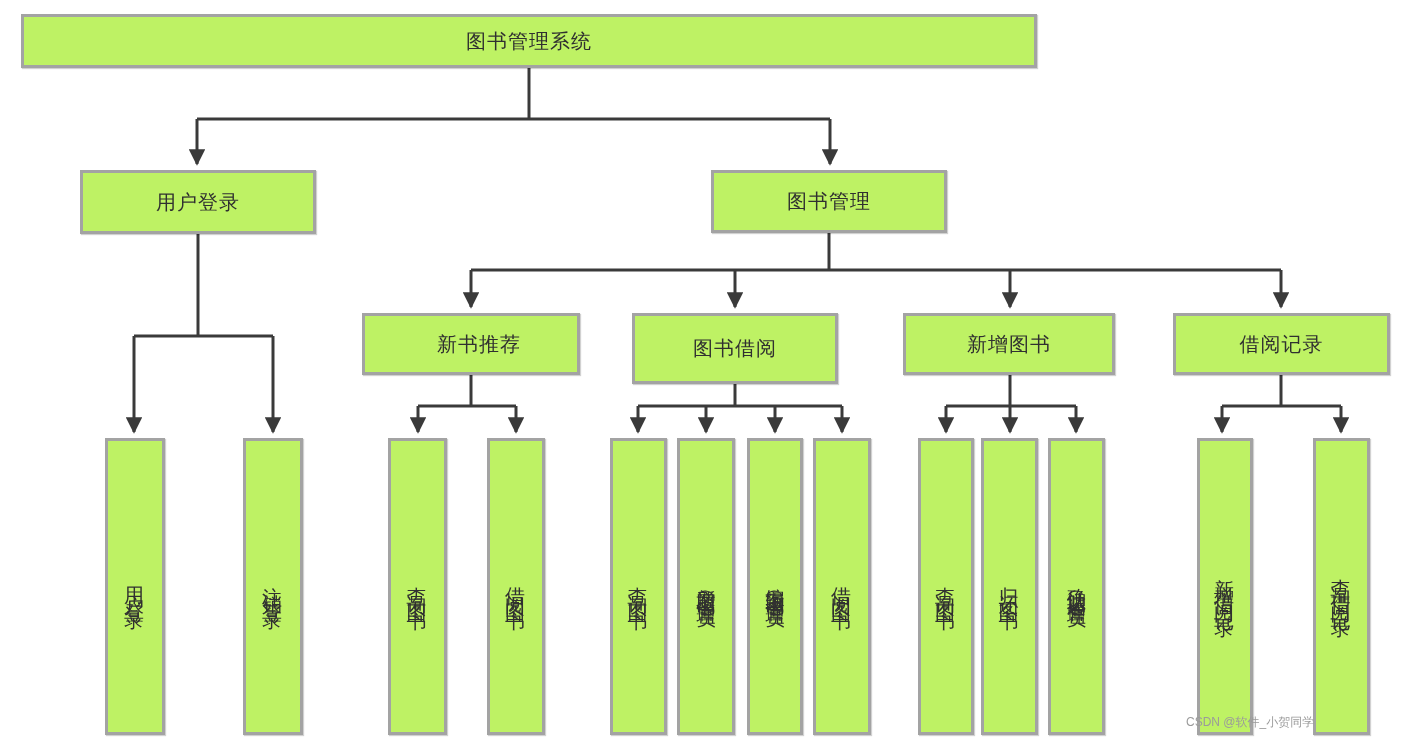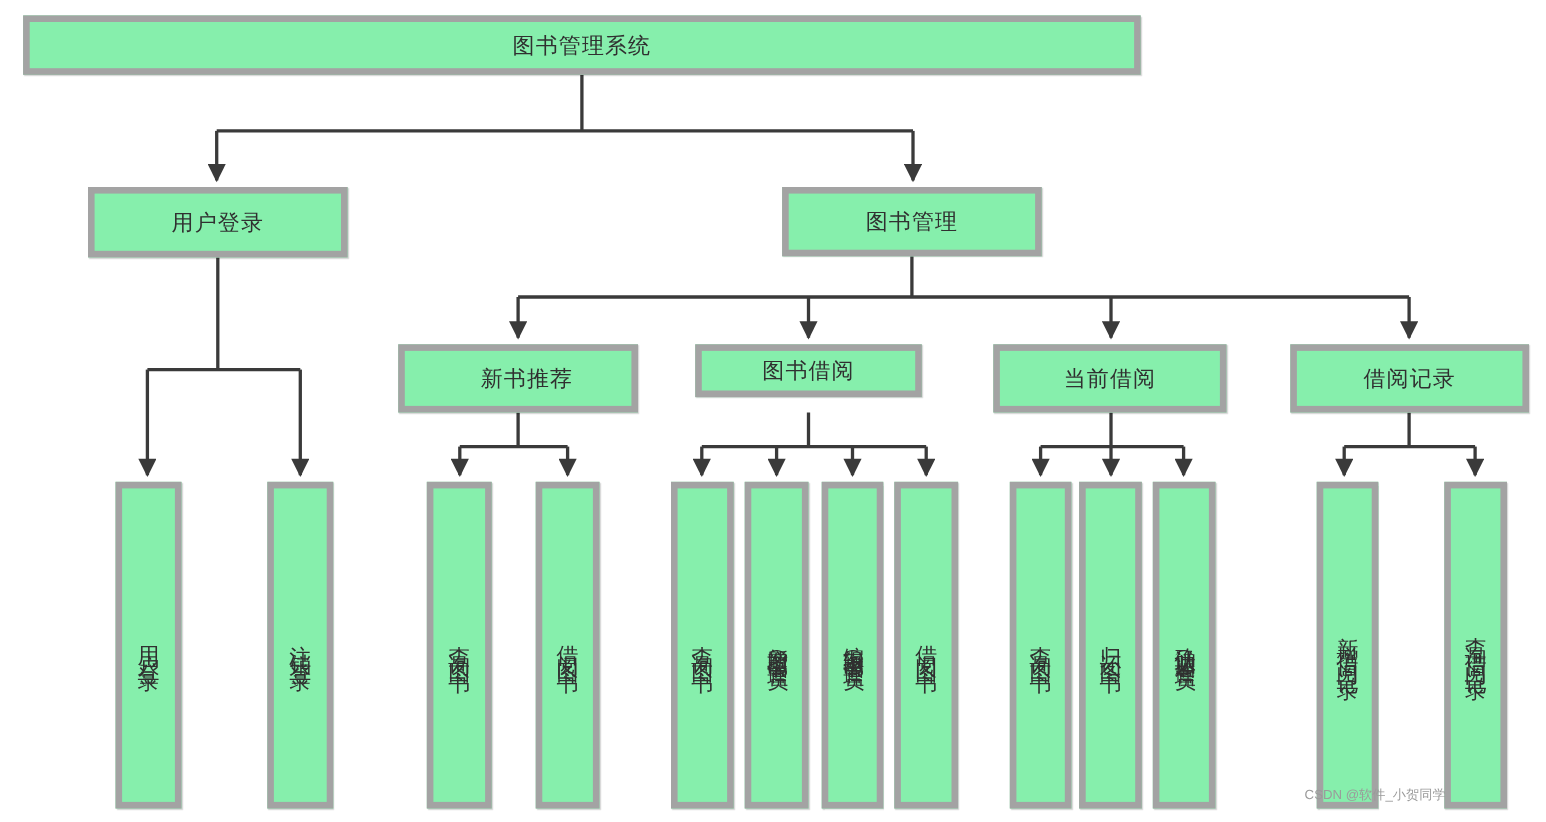--- a/index.html
+++ b/index.html
@@ -13,22 +13,22 @@
   }
   #connectors {
     position: absolute;
     left: 0; top: 0;
     width: 1405px; height: 747px;
     z-index: 0;
   }
   .box {
     position: absolute;
     box-sizing: border-box;
-    background: #86efac;
-    border: 6px solid #a3a3a3;
+    background: #bef264;
+    border: 3px solid #a3a3a3;
     display: flex;
     align-items: center;
     justify-content: center;
     z-index: 1;
     box-shadow: 1px 1px 1px rgba(0,0,0,0.18);
   }
   .hlabel {
     font-size: 20px;
     color: #303030;
     letter-spacing: 1px;
@@ -116,25 +116,25 @@
   <div class="box" style="left:80px; top:170px; width:236px; height:64px;">
     <span class="hlabel">用户登录</span>
   </div>
   <div class="box" style="left:711px; top:170px; width:236px; height:63px;">
     <span class="hlabel">图书管理</span>
   </div>
 
   <div class="box" style="left:362px; top:313px; width:218px; height:62px;padding-left:16px;">
     <span class="hlabel">新书推荐</span>
   </div>
-  <div class="box" style="left:632px; top:313px; width:206px; height:48px;">
+  <div class="box" style="left:632px; top:313px; width:206px; height:71px;">
     <span class="hlabel">图书借阅</span>
   </div>
   <div class="box" style="left:903px; top:313px; width:212px; height:62px;">
-    <span class="hlabel">当前借阅</span>
+    <span class="hlabel">新增图书</span>
   </div>
   <div class="box" style="left:1173px; top:313px; width:217px; height:62px;">
     <span class="hlabel">借阅记录</span>
   </div>
 
   <div class="box leaf" style="left:105px; width:60px;">
     <span class="vtext">用户登录</span>
   </div>
   <div class="box leaf" style="left:243px; width:60px;">
     <span class="vtext">注销登录</span>

